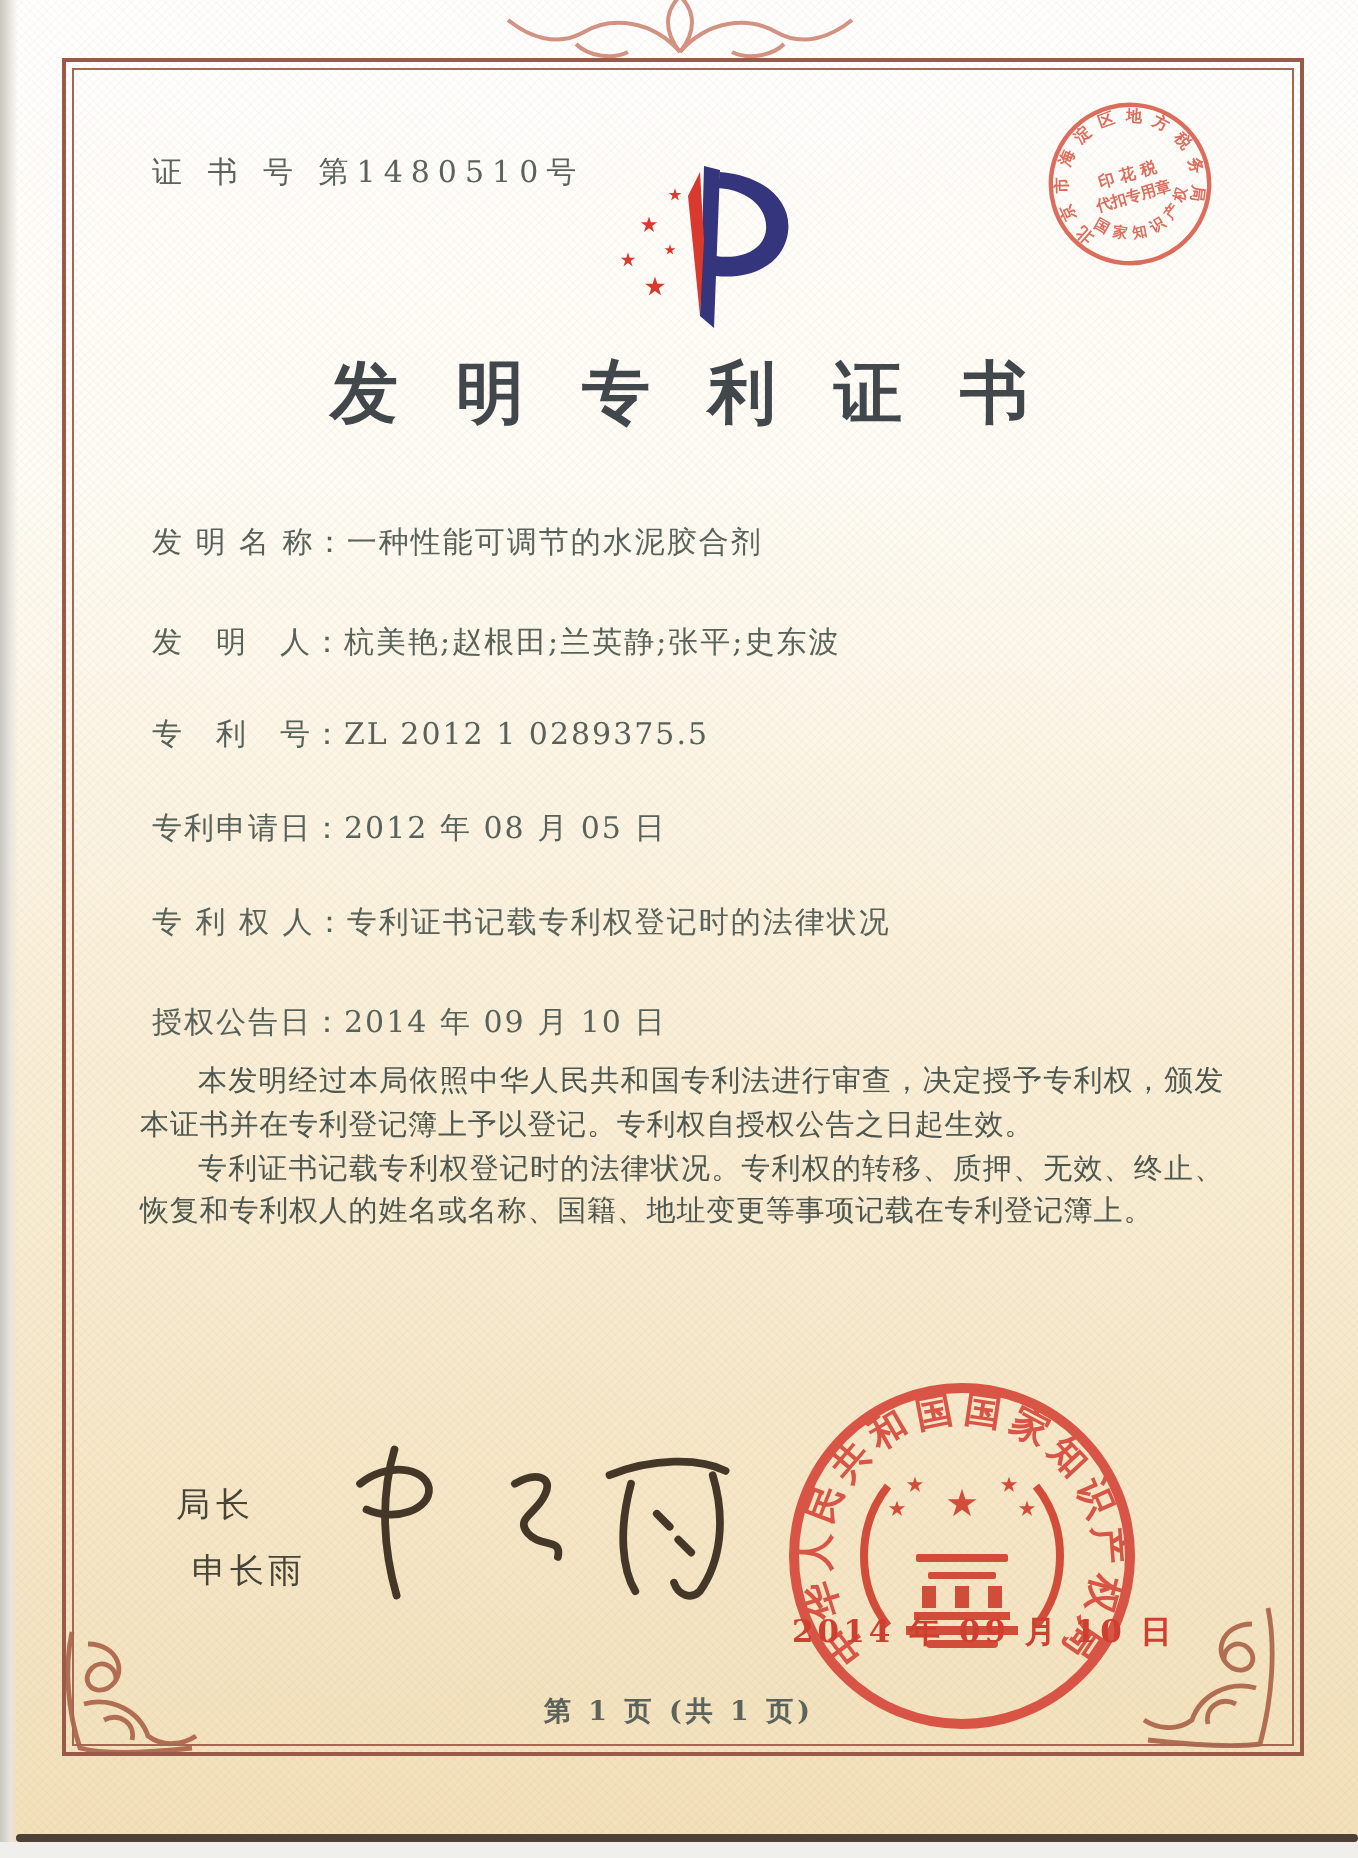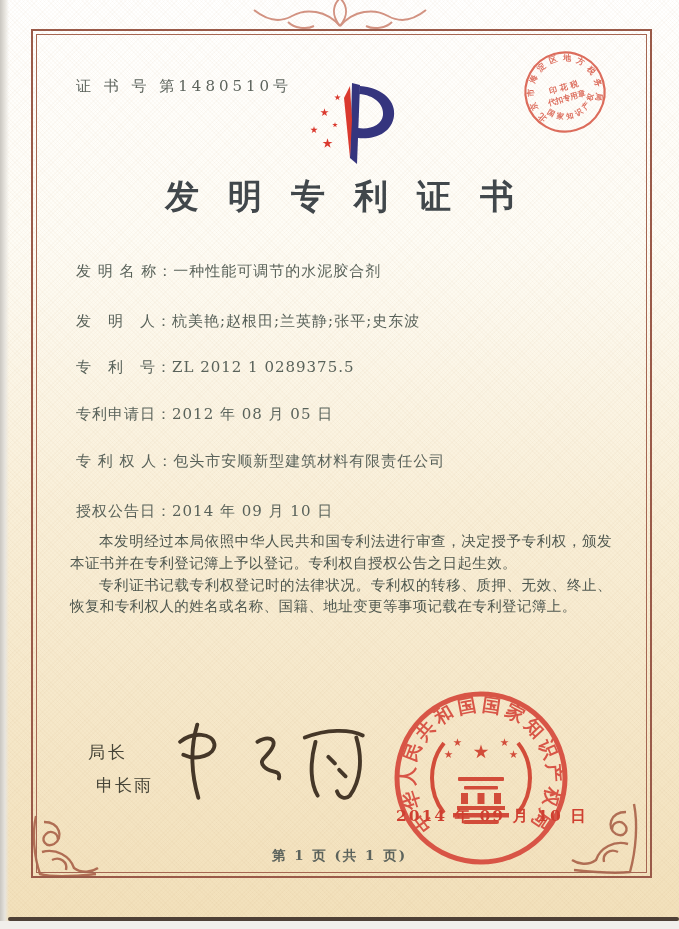--- a/index.html
+++ b/index.html
@@ -110,21 +110,21 @@
     <text x="60" y="57" text-anchor="middle" font-size="11" fill="#d85a48" font-weight="bold">印 花 税</text>
     <text x="60" y="72" text-anchor="middle" font-size="10.5" fill="#d85a48" font-weight="bold">代扣专用章</text>
   </svg>
 
   <div class="title">发明专利证书</div>
 
   <div class="field f0"><span class="lbl">发 明 名 称：</span><span>一种性能可调节的水泥胶合剂</span></div>
   <div class="field f1"><span class="lbl">发　明　人：</span><span>杭美艳;赵根田;兰英静;张平;史东波</span></div>
   <div class="field f2"><span class="lbl">专　利　号：</span><span>ZL 2012 1 0289375.5</span></div>
   <div class="field f3"><span class="lbl">专利申请日：</span><span>2012 年 08 月 05 日</span></div>
-  <div class="field f4"><span class="lbl">专 利 权 人：</span><span>包头市安顺新型建筑材料有限责任公司</span></div>
+  <div class="field f4"><span class="lbl">专 利 权 人：</span><span>专利证书记载专利权登记时的法律状况</span></div>
   <div class="field f5"><span class="lbl">授权公告日：</span><span>2014 年 09 月 10 日</span></div>
 
   <div class="paragraphs">
     <p>本发明经过本局依照中华人民共和国专利法进行审查，决定授予专利权，颁发本证书并在专利登记簿上予以登记。专利权自授权公告之日起生效。</p>
     <p>专利证书记载专利权登记时的法律状况。专利权的转移、质押、无效、终止、恢复和专利权人的姓名或名称、国籍、地址变更等事项记载在专利登记簿上。</p>
   </div>
 
   <div class="sig-title">局长</div>
   <div class="sig-name">申长雨</div>
   <svg class="sig-script" viewBox="0 0 200 90">

